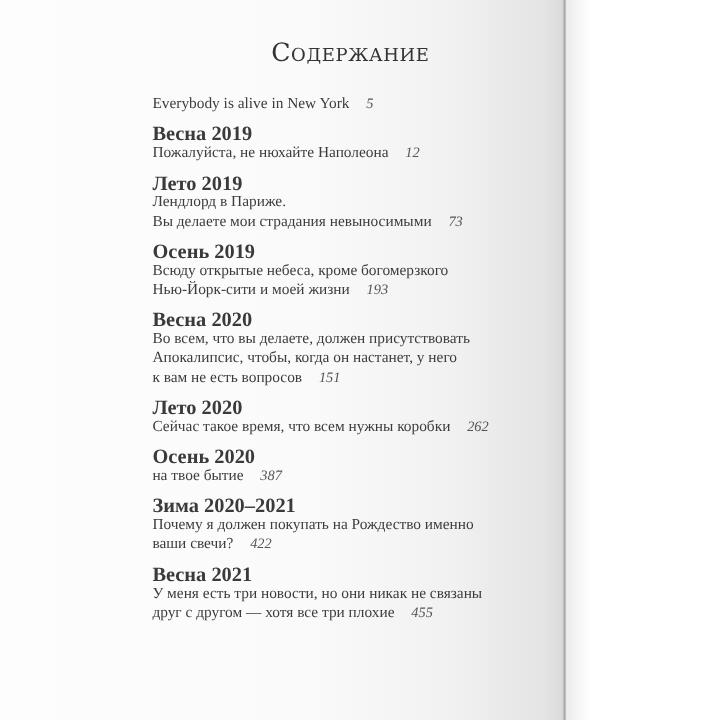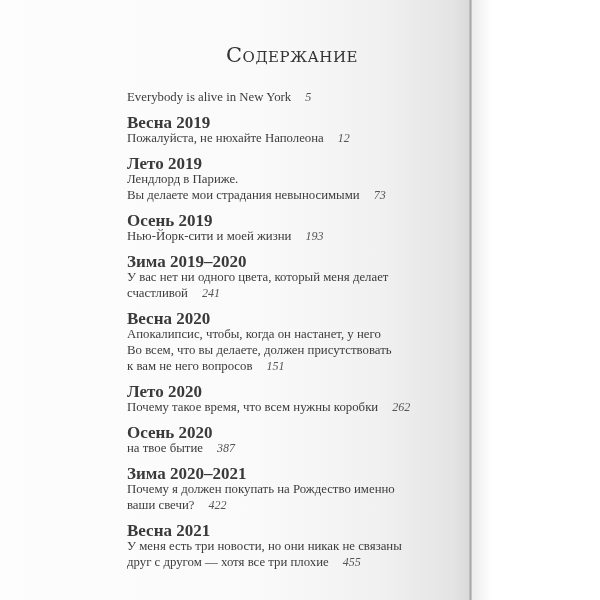--- a/index.html
+++ b/index.html
@@ -26,21 +26,21 @@
     .content {
       position: absolute; left: 127px; top: 32px; width: 320px;
     }
     .title {
       text-align: center;
       font-family: "DejaVu Serif", "Liberation Serif", serif;
       font-size: 21px;
       font-variant: small-caps;
       letter-spacing: 0.5px;
       color: #333;
-      margin: 11px 0 22px 0;
+      margin: 0 0 22px 0;
       padding-left: 15px;
       width: 300px;
       font-weight: normal;
     }
     .entry { margin-bottom: 10px; }
     .season {
       font-family: "Liberation Serif", serif;
       font-weight: bold;
       font-size: 17px;
       line-height: 15px;
@@ -81,39 +81,35 @@
   </div>
 
   <div class="entry">
     <div class="season">Лето 2019</div>
     <div class="text">Лендлорд в Париже.</div>
     <div class="text"><span>Вы делаете мои страдания невыносимыми</span><span class="page-num">73</span></div>
   </div>
 
   <div class="entry">
     <div class="season">Осень 2019</div>
+    <div class="text">Всюду открытые небеса, кроме богомерзкого</div>
     <div class="text"><span>Нью-Йорк-сити и моей жизни</span><span class="page-num">193</span></div>
   </div>
 
-  <div class="entry">
-    <div class="season">Зима 2019–2020</div>
-    <div class="text">У вас нет ни одного цвета, который меня делает</div>
-    <div class="text"><span>счастливой</span><span class="page-num">241</span></div>
-  </div>
 
   <div class="entry">
     <div class="season">Весна 2020</div>
+    <div class="text">Во всем, что вы делаете, должен присутствовать</div>
     <div class="text">Апокалипсис, чтобы, когда он настанет, у него</div>
-    <div class="text">Во всем, что вы делаете, должен присутствовать</div>
-    <div class="text"><span>к вам не него вопросов</span><span class="page-num">151</span></div>
+    <div class="text"><span>к вам не есть вопросов</span><span class="page-num">151</span></div>
   </div>
 
   <div class="entry">
     <div class="season">Лето 2020</div>
-    <div class="text"><span>Почему такое время, что всем нужны коробки</span><span class="page-num">262</span></div>
+    <div class="text"><span>Сейчас такое время, что всем нужны коробки</span><span class="page-num">262</span></div>
   </div>
 
   <div class="entry">
     <div class="season">Осень 2020</div>
     <div class="text"><span>на твое бытие</span><span class="page-num">387</span></div>
   </div>
 
   <div class="entry">
     <div class="season">Зима 2020–2021</div>
     <div class="text">Почему я должен покупать на Рождество именно</div>

